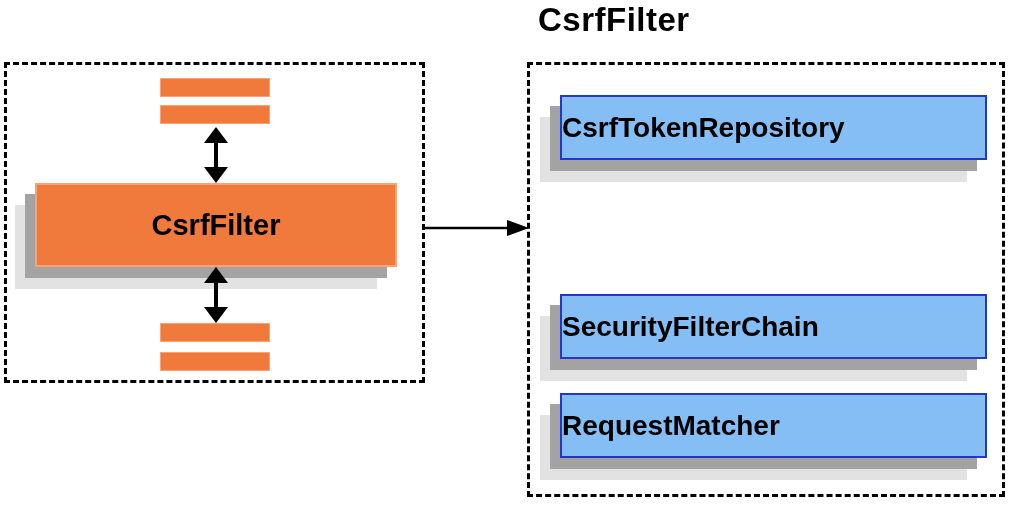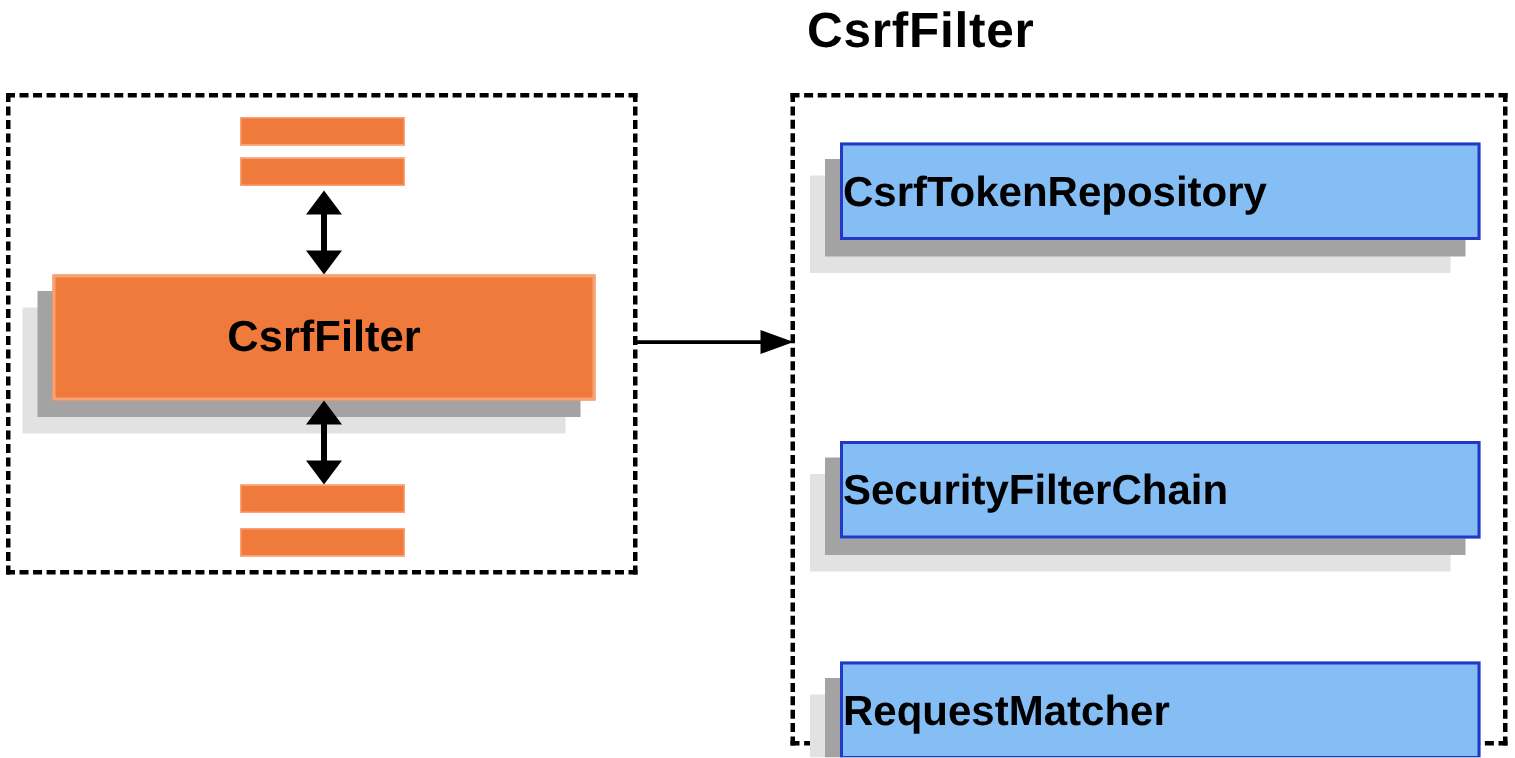--- a/index.html
+++ b/index.html
@@ -84,21 +84,21 @@
     box-shadow: -10px 11px 0 var(--shadow-dark), -20px 22px 0 var(--shadow-light);
     display: flex;
     align-items: center;
     justify-content: flex-start;
     font-size: 28px;
     font-weight: bold;
   }
   .blue-box-1 { top: 95px; }
   .blue-box-2 { top: 194px; }
   .blue-box-3 { top: 294px; }
-  .blue-box-4 { top: 393px; margin-top: 48px; }
+  .blue-box-4 { top: 393px; }
 
   .arrow-svg { position: absolute; display: block; }
   .v-arrow-1 { left: 202px; top: 126px; }
   .v-arrow-2 { left: 202px; top: 266px; }
   .h-arrow   { left: 423px; top: 219px; }
   .arrow-line { stroke: var(--arrow-color); }
   .arrow-head { fill: var(--arrow-color); }
 </style>
 </head>
 <body>

